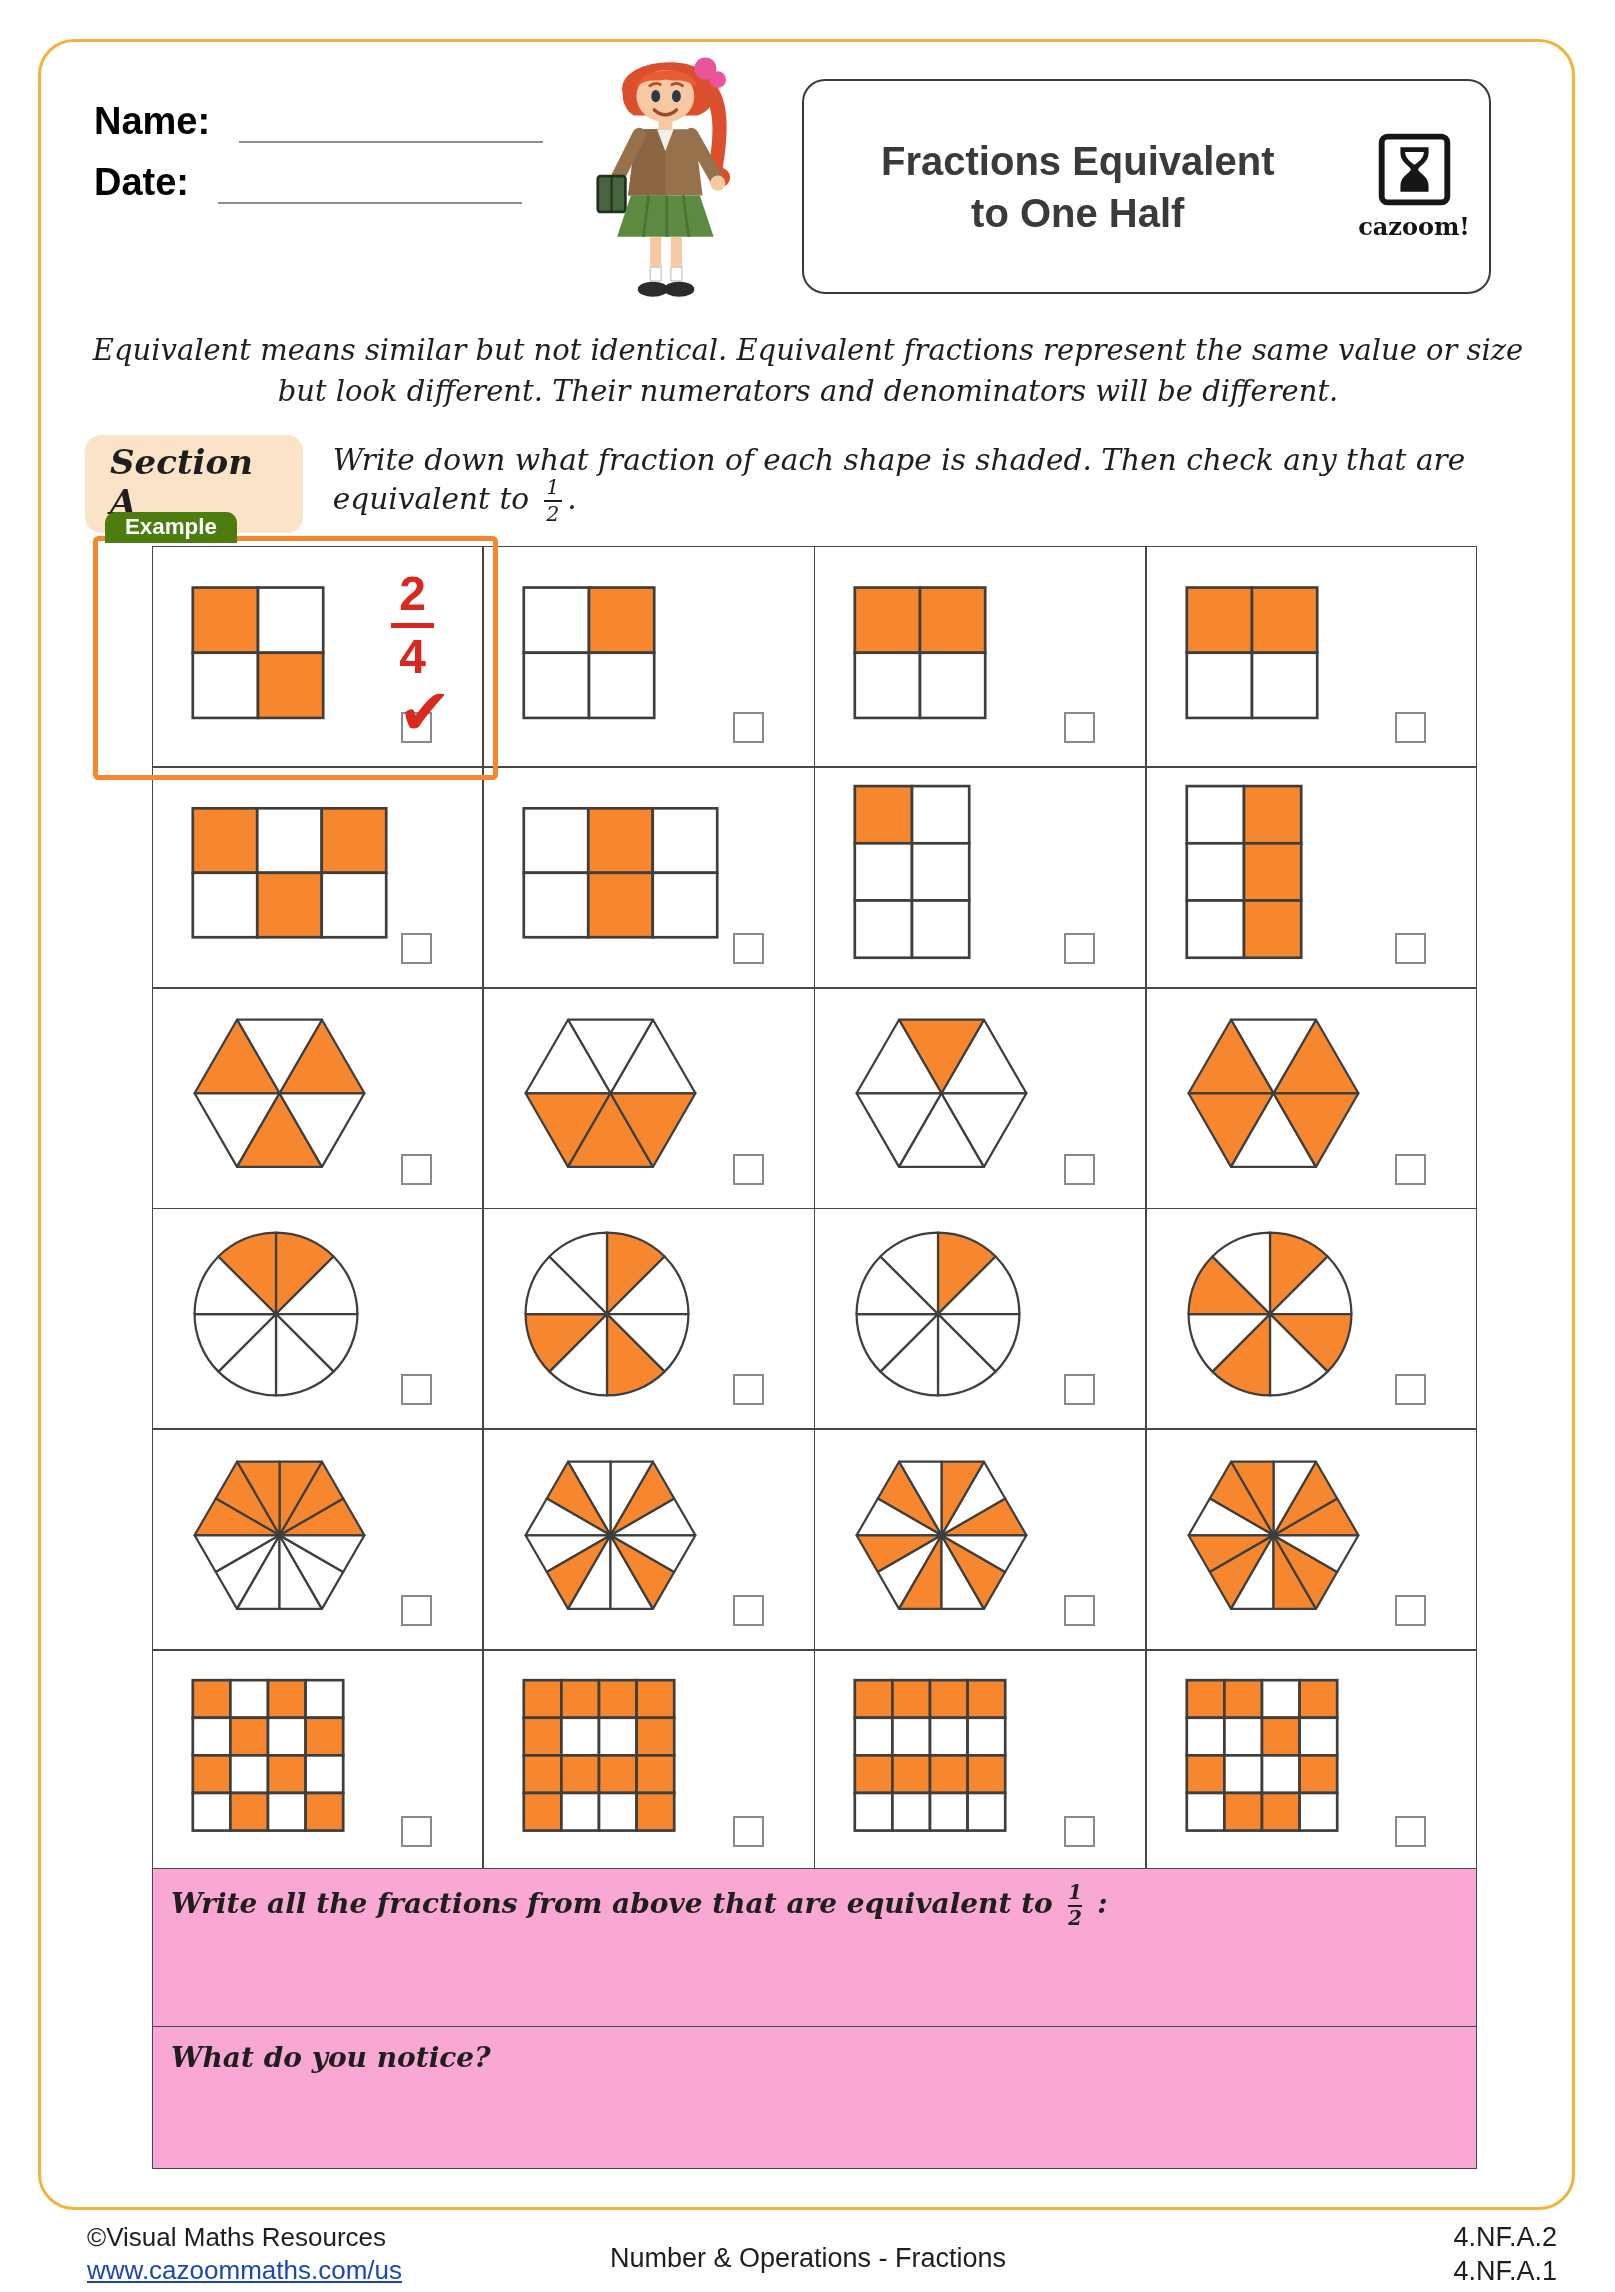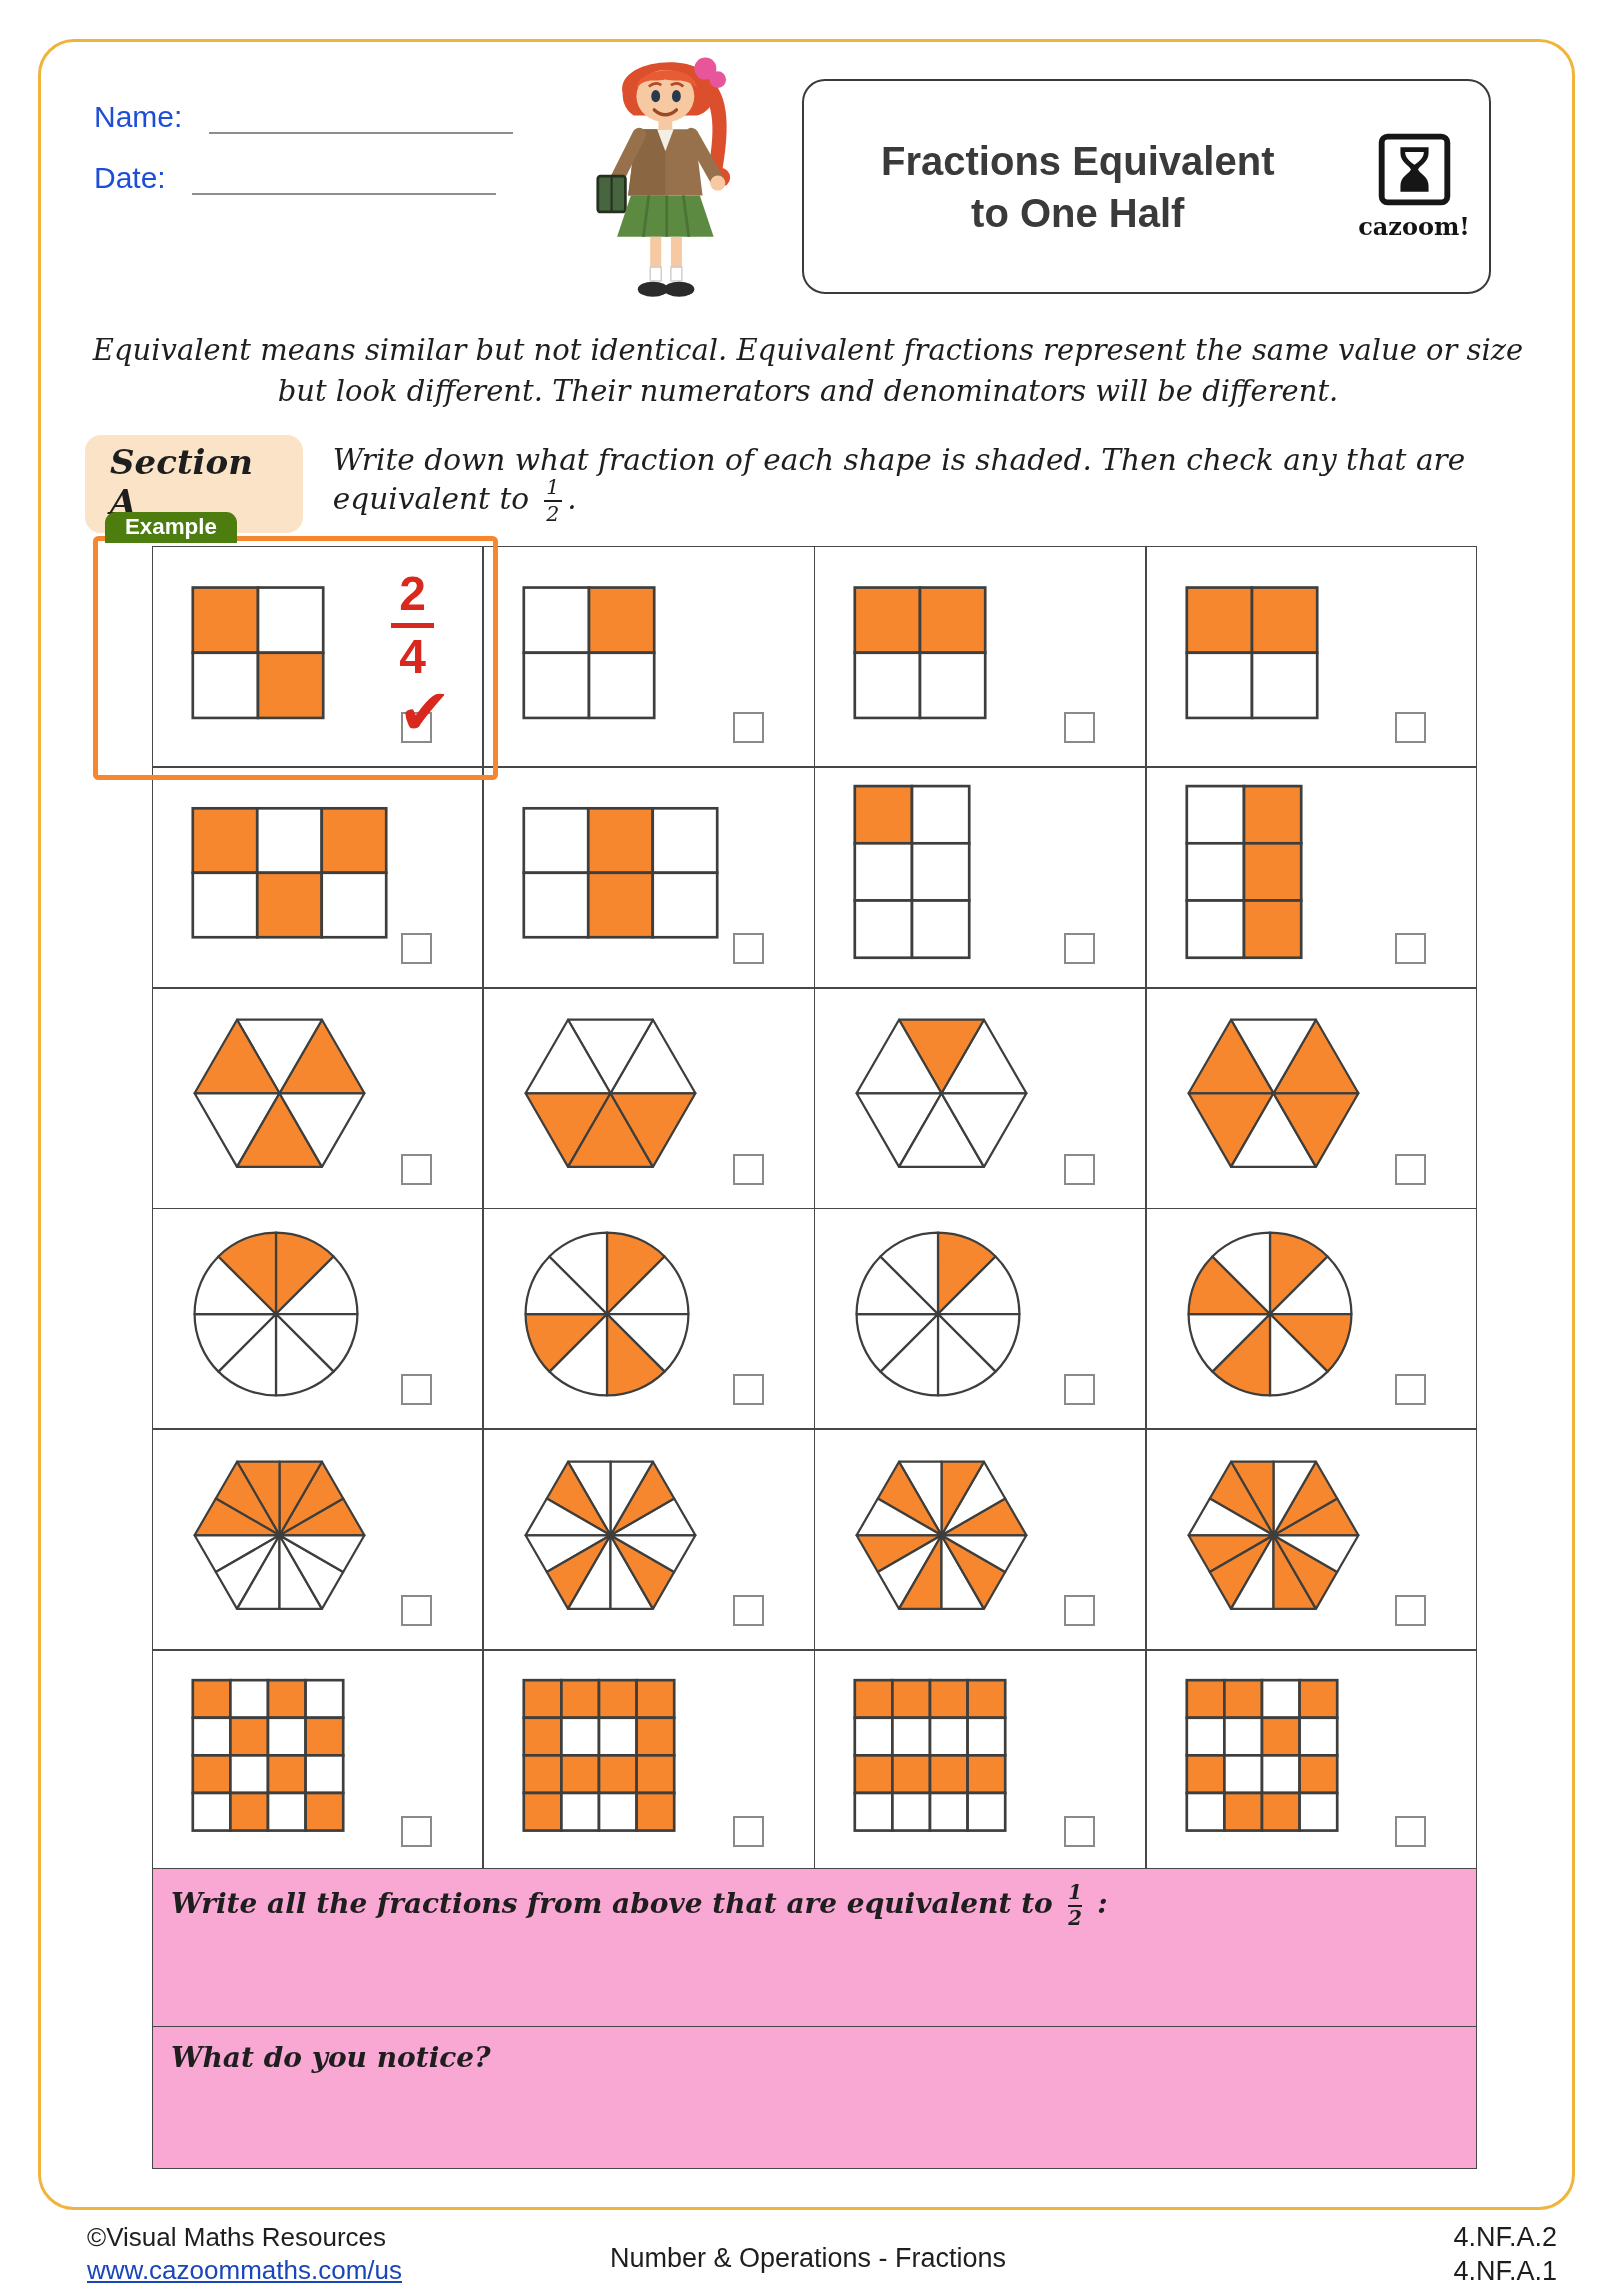--- a/index.html
+++ b/index.html
@@ -4,21 +4,21 @@
 <style>
   * { box-sizing: border-box; margin: 0; padding: 0; }
   html,body { background:#ffffff; }
   body { width:1616px; height:2293px; font-family:"Liberation Sans", sans-serif; }
   .page { position:relative; width:1616px; height:2293px; background:#fff; overflow:hidden; }
 
   .page-border { position:absolute; left:38px; top:39px; width:1537px; height:2171px;
     border:3.6px solid #F0B43C; border-radius:36px; }
 
   
-  .name-row, .date-row { position:absolute; left:94px; font-size:30px; font-weight:normal; color:#1d4ed8; }
+  .name-row, .date-row { position:absolute; left:94px; font-size:38px; font-weight:bold; color:#000000; }
   .name-row { top:100px; }
   .date-row { top:161px; }
   .field-line { display:inline-block; width:304px; height:32px; margin-left:18px;
     border-bottom:2.7px solid #8E8E8E; vertical-align:bottom; }
 
   
   .girl { position:absolute; left:580px; top:41px; width:179px; height:262px; }
 
   
   .title-box { position:absolute; left:802px; top:79px; width:689px; height:215px;

